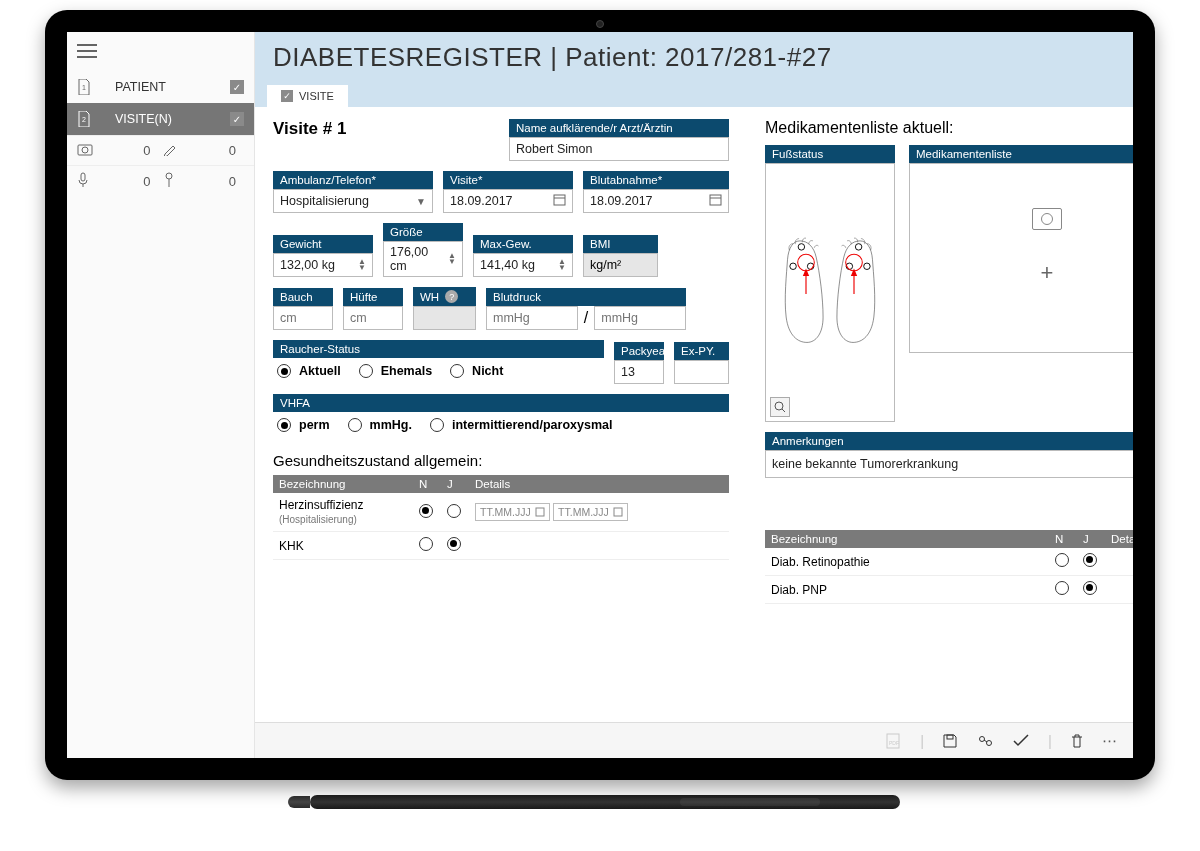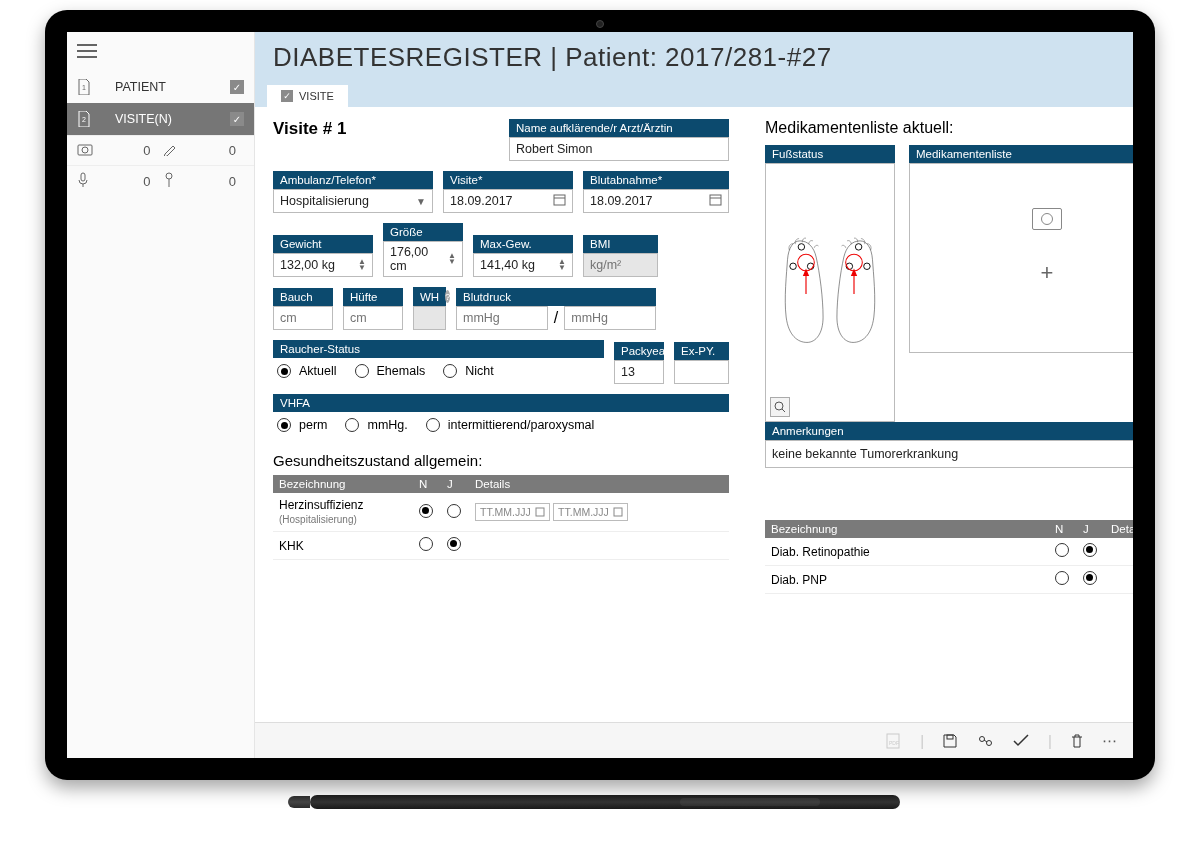--- a/index.html
+++ b/index.html
@@ -40,31 +40,31 @@
   .tab { background: #fff; padding: 5px 14px; font-size: 11px; color: #333; display: flex; align-items: center; gap: 6px; }
   .tab .tick { width: 12px; height: 12px; background: #8a8a8a; color: #fff; display: inline-flex; align-items: center; justify-content: center; font-size: 9px; }
 
   .form-area { flex: 1; background: #fff; padding: 12px 18px 0; overflow: hidden; display: grid; grid-template-columns: 1fr 420px; gap: 36px; }
 
   .section-title { font-size: 17px; font-weight: 600; margin-bottom: 8px; }
 
   .field-label { background: #0c4a6e; color: #fff; font-size: 11.5px; padding: 3px 7px; display: flex; align-items: center; gap: 4px; }
   .field-label.full { width: 100%; }
   .field-box { border: 1px solid #bbb; background: #fff; padding: 3px 6px; font-size: 12.5px; color: #222; display: flex; align-items: center; min-height: 24px; }
-  .field-box.disabled { background: #e6e6e6; color: #737373; text-align: right; }
+  .field-box.disabled { background: #e6e6e6; color: #000000; text-align: right; }
   .field-box input { border: none; outline: none; width: 100%; font-size: 12.5px; background: transparent; }
 
   .row { display: flex; gap: 10px; margin-bottom: 10px; align-items: flex-end; }
   .col { display: flex; flex-direction: column; }
 
   .chevron { color: #666; font-size: 10px; margin-left: auto; }
   .cal-icon { margin-left: auto; }
   .spin { display: flex; flex-direction: column; margin-left: auto; line-height: 6px; font-size: 8px; color: #666; }
 
-  .radio-row { display: flex; gap: 18px; padding: 6px 4px; align-items: center; font-size: 12.5px; }
+  .radio-row { display: flex; gap: 18px; padding: 6px 4px; align-items: center; font-size: 12.5px; font-weight: bold; }
   .radio-row .radio { width: 14px; height: 14px; border: 1.5px solid #333; border-radius: 50%; display: inline-flex; align-items: center; justify-content: center; margin-right: 4px; }
   .radio-row .radio.checked::after { content: ""; width: 7px; height: 7px; background: #000; border-radius: 50%; }
   .radio-row label { display: flex; align-items: center; gap: 4px; }
 
   .info-icon { width: 13px; height: 13px; border-radius: 50%; background: #aaa; color: #fff; font-size: 9px; display: inline-flex; align-items: center; justify-content: center; margin-left: 2px; }
 
   .right-col h3 { font-size: 16px; font-weight: 400; margin-bottom: 8px; }
   .med-panel { display: grid; grid-template-columns: 130px 1fr; gap: 14px; }
   .panel-box { border: 1px solid #bbb; background: #fff; min-height: 250px; position: relative; padding: 4px; }
   .med-placeholder { display: flex; flex-direction: column; align-items: center; justify-content: flex-start; padding-top: 40px; gap: 30px; height: 180px; }
@@ -246,21 +246,21 @@
                 <div class="field-box">
                     <input placeholder="cm" style="">
                   </div>
               </div>
               <div class="col" style="width:60px">
                 <div class="field-label">Hüfte</div>
                 <div class="field-box">
                     <input placeholder="cm" style="">
                   </div>
               </div>
-              <div class="col" style="width:33px">
+              <div class="col" style="width:63px">
                 <div class="field-label">
                     <span>WH</span>
                     <span class="info-icon">?</span>
                   </div>
                 <div class="field-box disabled"></div>
               </div>
               <div class="col" style="width:200px">
                 <div class="field-label">Blutdruck</div>
                 <div style="display:flex;gap:6px;align-items:center">
                   <div class="field-box" style="flex:1">
@@ -411,21 +411,21 @@
                 <div class="field-label">Medikamentenliste</div>
                 <div class="panel-box" style="min-height:180px">
                   <div class="med-placeholder">
                     <div class="cam-ico"></div>
                     <div class="plus">+</div>
                   </div>
                 </div>
               </div>
             </div>
 
-            <div class="col" style="">
+            <div class="col" style="margin-top:10px">
               <div class="field-label full">Anmerkungen</div>
               <div class="field-box" style="min-height:28px">
                   <span>keine bekannte Tumorerkrankung</span>
                 </div>
             </div>
 
             <div style="height:52px"></div>
             <table class="health">
               <tbody>
                   <tr>

